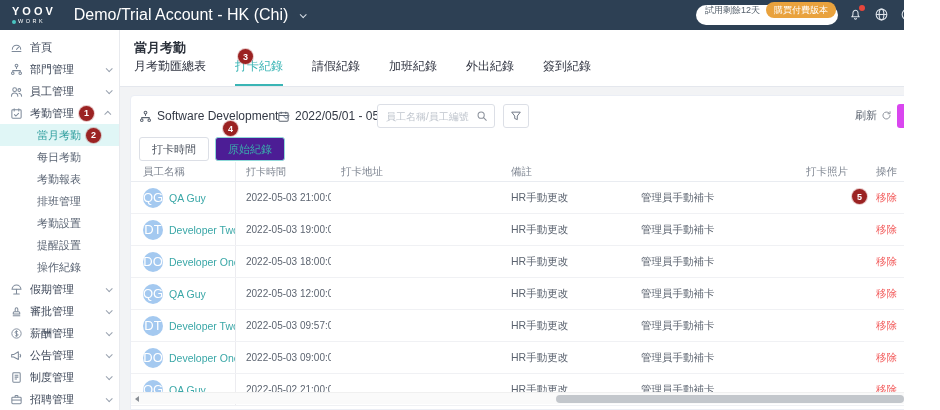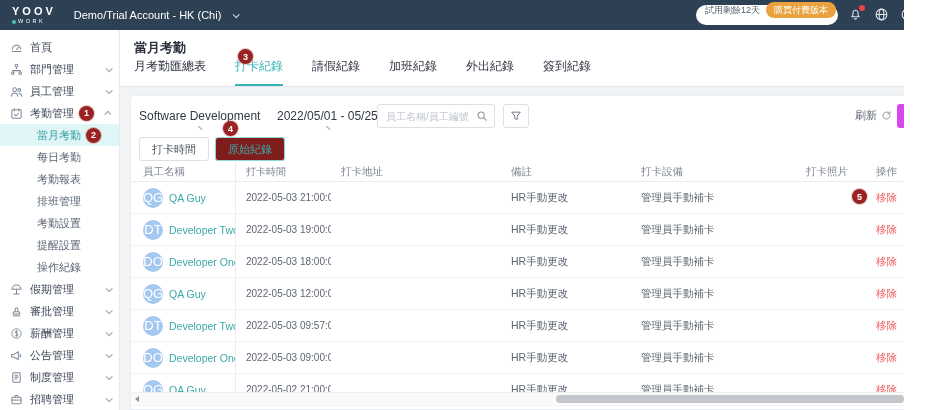--- a/index.html
+++ b/index.html
@@ -5,21 +5,21 @@
   * { margin:0; padding:0; box-sizing:border-box; }
   body { font-family:"Liberation Sans", sans-serif; background:#fff; }
   .app { position:relative; width:904px; height:410px; overflow:hidden; background:#fff; }
 
   
   .topbar { position:absolute; left:0; top:0; width:940px; height:30px; background:#2d4054; display:flex; align-items:center; }
   .logo { margin-left:12px; color:#fff; line-height:1; }
   .logo .l1 { font-size:11px; font-weight:bold; letter-spacing:3px; }
   .logo .l2 { font-size:5.5px; letter-spacing:2.5px; margin-top:2px; display:flex; align-items:center; }
   .logo .dot { width:4px; height:4px; border-radius:50%; background:#49c5c1; margin-right:2px; display:inline-block; }
-  .account { color:#fff; font-size:11px; margin-left:18px; display:flex; align-items:center; gap:12px; cursor:pointer;justify-content:center; }
+  .account { color:#fff; font-size:16px; margin-left:18px; display:flex; align-items:center; gap:12px; cursor:pointer;justify-content:center; }
   .chv { display:inline-block; width:5px; height:5px; border-right:1.3px solid #9aa3b0; border-bottom:1.3px solid #9aa3b0; transform:rotate(45deg) translateY(-1px); }
   .chv.white { border-color:#d6dde5; }
   .chv.up { transform:rotate(-135deg) translateY(-1px); }
   .topbar-right { margin-left:auto; display:flex; align-items:center; gap:10px; padding-right:0; }
   .trial-pill { background:#fff; border-radius:11px; height:20px; display:flex; align-items:center; padding:2px 2px 12px 9px; gap:6px; }
   .trial-text { font-size:9px; color:#55606c; }
   .buy-btn { background:#e9a23d; color:#fff; font-size:9px; border:none; border-radius:9px; height:16px; padding:0 8px; cursor:pointer; }
   .tb-icon { position:relative; width:16px; height:16px; cursor:pointer; }
   .tb-icon svg { width:15px; height:15px; }
   .bell-dot { position:absolute; right:-1px; top:-2px; width:6px; height:6px; background:#e7463c; border-radius:50%; }
@@ -40,37 +40,37 @@
   .page-title { position:absolute; left:14px; top:9px; font-size:13px; font-weight:bold; color:#2b313b; }
   .tabs { position:absolute; left:14px; bottom:0; display:flex; gap:29px; }
   .tab { font-size:12px; color:#303441; padding-bottom:9px; cursor:pointer; border-bottom:2px solid transparent; }
   .tab.active { color:#3ab5b5; border-bottom-color:#3ab5b5; }
 
   
   .content { position:absolute; left:120px; top:87px; width:820px; height:323px; background:#f2f3f5; }
   .card { position:absolute; left:10px; top:8px; width:810px; height:315px; background:#fff; border:1px solid #ebeef5; border-radius:4px 0 0 0; overflow:hidden; }
 
   .filter-row { position:absolute; left:0; top:8px; width:810px; height:24px; }
-  .f-group { position:absolute; display:flex; align-items:center; gap:5px; font-size:12px; color:#323844; cursor:pointer; height:24px;flex-direction:column; }
+  .f-group { position:absolute; display:flex; align-items:center; gap:5px; font-size:12px; color:#323844; cursor:pointer; height:24px; }
   .f-group svg { width:13px; height:13px; }
   .f-dept { left:8px; }
   .f-date { left:146px; }
   .search-box { position:absolute; left:246px; top:0; width:118px; height:24px; border:1px solid #dcdfe6; border-radius:3px; display:flex; align-items:center; }
   .search-box input { border:none; outline:none; flex:1; font-size:10px; padding:0 2px 0 8px; color:#333; width:90px; font-family:"Liberation Sans",sans-serif; }
   .search-box input::placeholder { color:#c0c6ce; }
   .search-box svg { width:12px; height:12px; margin-right:6px; flex:0 0 12px; }
   .funnel-btn { position:absolute; left:372px; top:0; width:26px; height:24px; border:1px solid #dcdfe6; border-radius:3px; background:#fff; display:flex; align-items:center; justify-content:center; cursor:pointer; }
   .funnel-btn svg { width:12px; height:12px; }
   .refresh { position:absolute; left:724px; top:4px; display:flex; align-items:center; gap:4px; font-size:11px; color:#5c6470; cursor:pointer; }
   .refresh svg { width:11px; height:11px; }
   .export-btn { position:absolute; left:766px; top:0; width:38px; height:24px; background:#d946ef; color:#fff; font-size:11px; border:none; border-radius:3px; cursor:pointer; font-family:"Liberation Sans",sans-serif;padding-left:36px; }
 
   .subtabs { position:absolute; left:8px; top:41px; display:flex; gap:6px; }
   .subtab { height:24px; padding:0 12px; font-size:11px; color:#4a515d; background:#fff; border:1px solid #dcdfe6; border-radius:3px; display:flex; align-items:center; cursor:pointer; }
-  .subtab.active { background:#7f1d1d; border-color:#8fd9d9; color:#3aabab; }
+  .subtab.active { background:#4c1d95; border-color:#8fd9d9; color:#3aabab; }
 
   
   .thead { position:absolute; left:0; top:66px; width:788px; height:20px; background:#fff; border-bottom:1px solid #e9ecf1; font-size:10.5px; color:#7f8692; }
   .trows { position:absolute; left:0; top:86px; width:788px; height:229px; overflow:hidden; }
   .trow { position:relative; height:32px; border-bottom:1px solid #f0f1f4; font-size:10.5px; color:#5c6470; }
   .cell { position:absolute; top:0; height:100%; padding-left:12px; display:flex; align-items:center; overflow:hidden; white-space:nowrap; }
   .c1 { left:0; width:105px; border-right:1px solid #ececf0; }
   .c2 { left:105px; width:95px; padding-left:10px; font-size:10px; }
   .c3 { left:200px; width:170px; padding-left:10px; }
   .c4 { left:370px; width:130px; padding-left:10px; }
@@ -318,21 +318,20 @@
       <div class="subtabs">
         <div class="subtab">打卡時間</div>
         <div class="subtab active">原始紀錄</div>
       </div>
 
       <div class="thead">
         <div class="cell c1">員工名稱</div>
         <div class="cell c2">打卡時間</div>
         <div class="cell c3">打卡地址</div>
         <div class="cell c4">備註</div>
-        <div class="cell c5">打卡設備</div>
         <div class="cell c6">打卡照片</div>
         <div class="cell c7">操作</div>
       </div>
 
       <div class="trows">
 
         <div class="trow">
           <div class="cell c1">
               <span class="avatar">QG</span>
               <span class="emp-name">QA Guy</span>

